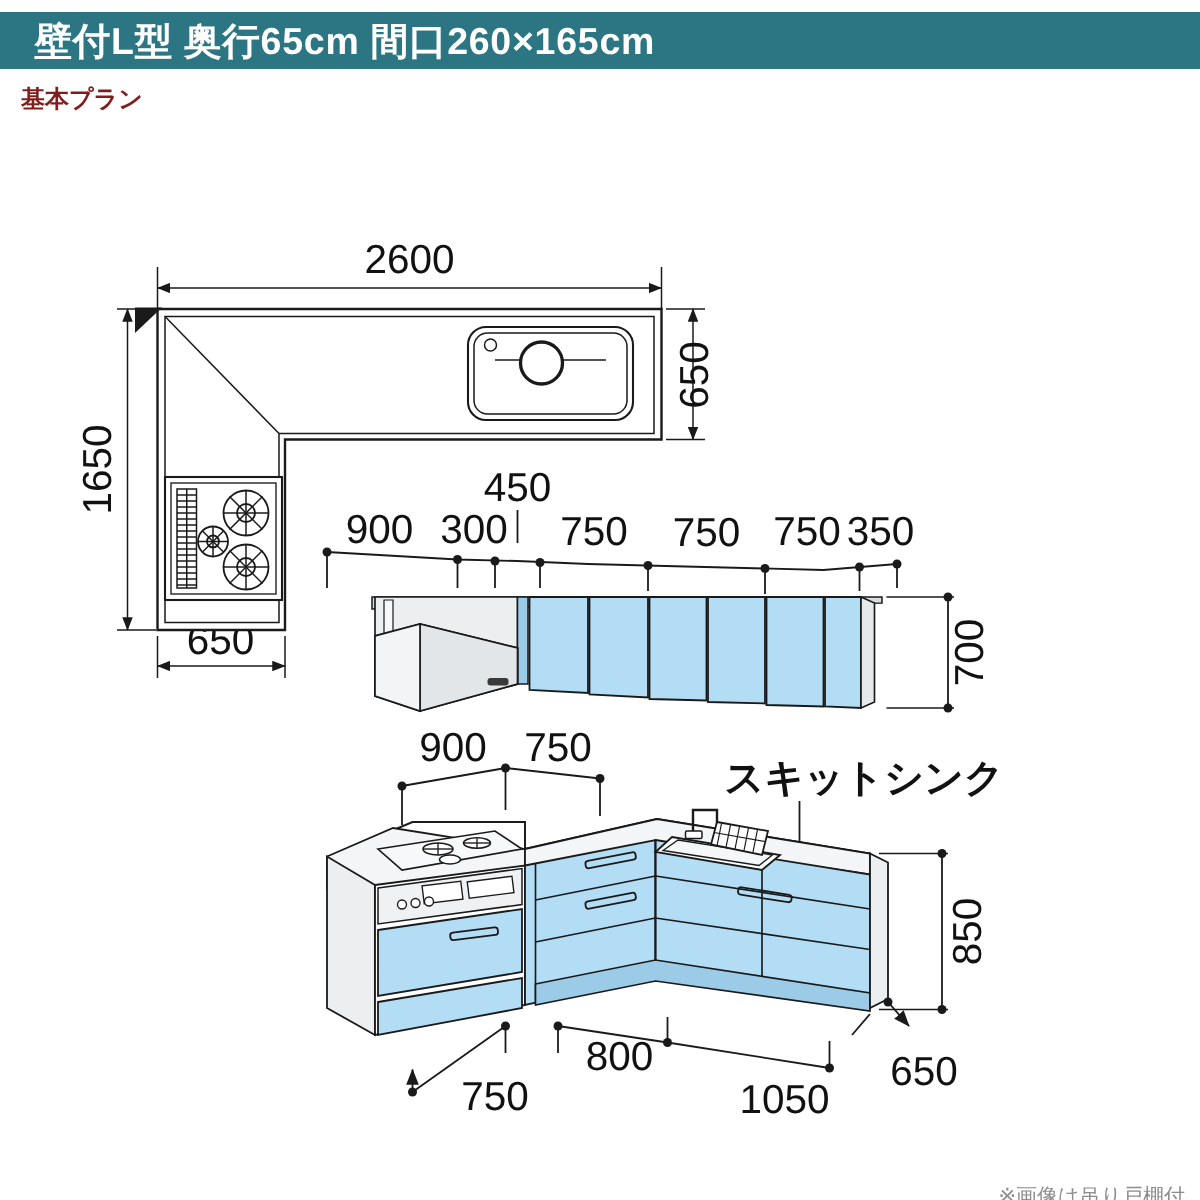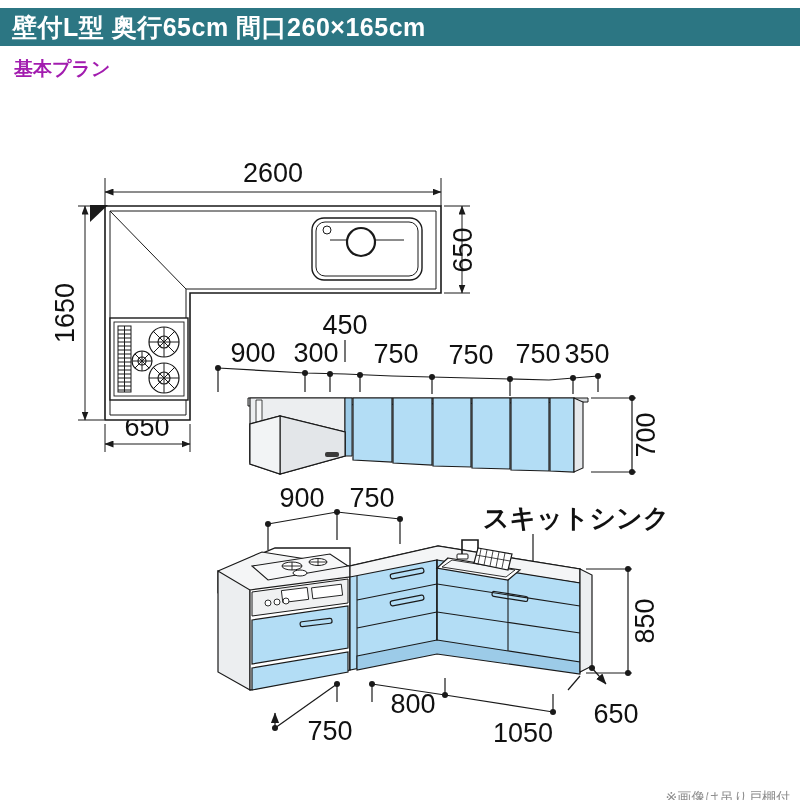--- a/index.html
+++ b/index.html
@@ -10,25 +10,25 @@
   }
   #root{position:relative;width:800px;height:800px;}
 
   
   .banner{
     position:absolute;left:0;top:8px;width:800px;height:38px;
     background:#2c7683;display:flex;align-items:center;
   }
   .banner-title{
     color:#ffffff;font-size:25px;font-weight:bold;
-    letter-spacing:0.5px;padding-left:12px;white-space:nowrap;
+    letter-spacing:0.5px;padding-left:23px;white-space:nowrap;
   }
   .subtitle{
     position:absolute;left:14px;top:56px;
-    font-size:19px;font-weight:bold;color:#a21caf;white-space:nowrap;
+    font-size:16px;font-weight:bold;color:#7f1d1d;white-space:nowrap;
   }
 
   
   #canvas{position:absolute;left:0;top:0;width:800px;height:800px;}
 
   .footnote{
     position:absolute;right:10px;top:760px;
     font-size:14px;color:#8d8d8d;white-space:nowrap;margin-top:29px;
   }
   .dimtext{

